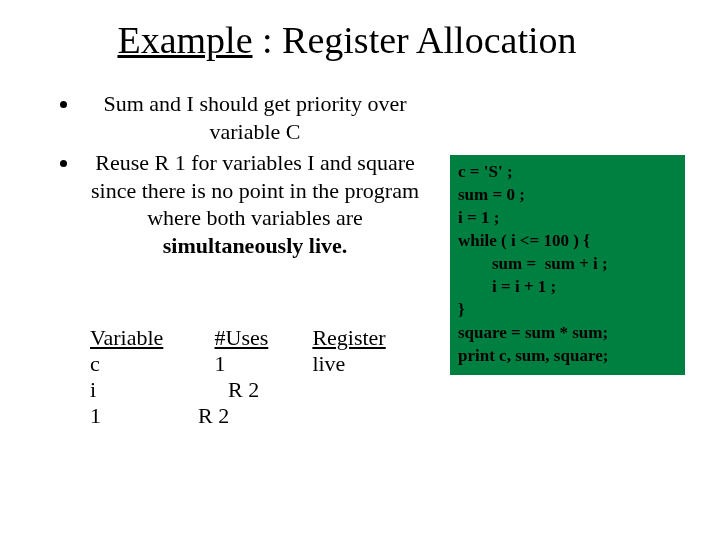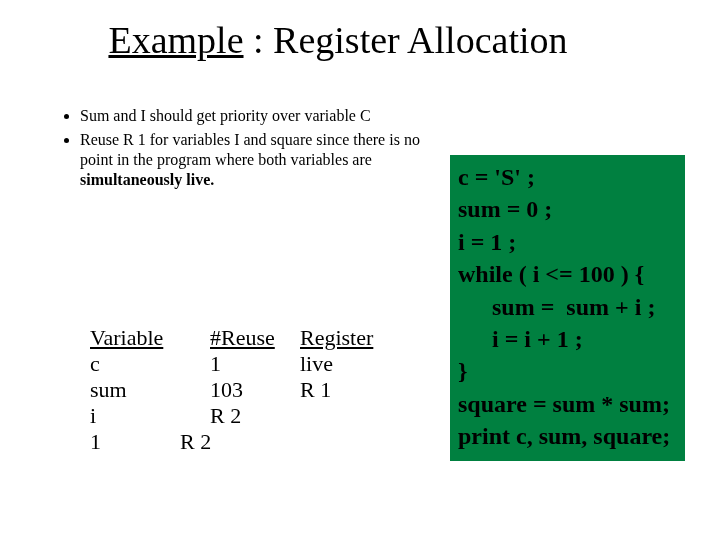--- a/index.html
+++ b/index.html
@@ -13,68 +13,70 @@
   }
   .slide {
     position: relative;
     width: 720px;
     height: 540px;
     box-sizing: border-box;
   }
   .title {
     position: absolute;
     top: 18px;
-    left: 4px;
+    left: 13px;
     width: 668px;
     text-align: center;
     font-size: 38px;
   }
   .title .underline {
     text-decoration: underline;
   }
   .bullets {
     position: absolute;
-    top: 106px;
+    top: 90px;
     left: 60px;
     width: 370px;
-    font-size: 16px;
+    font-size: 22px;
     line-height: 1.25;
+    text-align: center;
   }
   .bullets ul {
     margin: 0;
     padding-left: 20px;
   }
   .bullets li {
     margin-bottom: 4px;
   }
   .bold { font-weight: bold; }
   .var-table {
     position: absolute;
     top: 325px;
     left: 90px;
     width: 320px;
     font-size: 22px;
   }
   .var-table .row {
     display: flex;
+    gap: 18px;
   }
   .var-table .col-var { width: 120px; }
   .var-table .col-uses { width: 90px; }
   .var-table .col-reg { width: 110px; text-align: left; }
   .var-table .hdr span { text-decoration: underline; }
   .code-box {
     position: absolute;
     top: 155px;
     left: 450px;
     width: 235px;
     background: #008040;
     color: #000;
     font-family: "Times New Roman", Times, serif;
     font-weight: bold;
-    font-size: 24px;
+    font-size: 17px;
     line-height: 1.35;
     padding: 6px 8px 8px 8px;
     box-sizing: border-box;
     white-space: pre;
   }
   .indent { display:inline-block; width: 34px; }
 </style>
 </head>
 <body>
 
@@ -91,32 +93,27 @@
       </li>
       <li>
         <span>Reuse R 1 for variables I and square since there is no point in the program where both variables are </span><span class="bold">simultaneously live.</span>
       </li>
     </ul>
   </div>
 
   <div class="var-table">
     <div class="row hdr">
       <div class="col-var"><span>Variable</span></div>
-      <div class="col-uses"><span>#Reuse</span></div>
+      <div class="col-uses"><span>#Uses</span></div>
       <div class="col-reg"><span>Register</span></div>
     </div>
     <div class="row">
       <div class="col-var">c</div>
       <div class="col-uses">1</div>
       <div class="col-reg">live</div>
-    </div>
-    <div class="row">
-      <div class="col-var">sum</div>
-      <div class="col-uses">103</div>
-      <div class="col-reg">R 1</div>
     </div>
     <div class="row">
       <div class="col-var">i</div>
       <div class="col-reg">R 2</div>
     </div>
     <div class="row">
       <div class="col-uses">1</div>
       <div class="col-reg">R 2</div>
     </div>
   </div>

